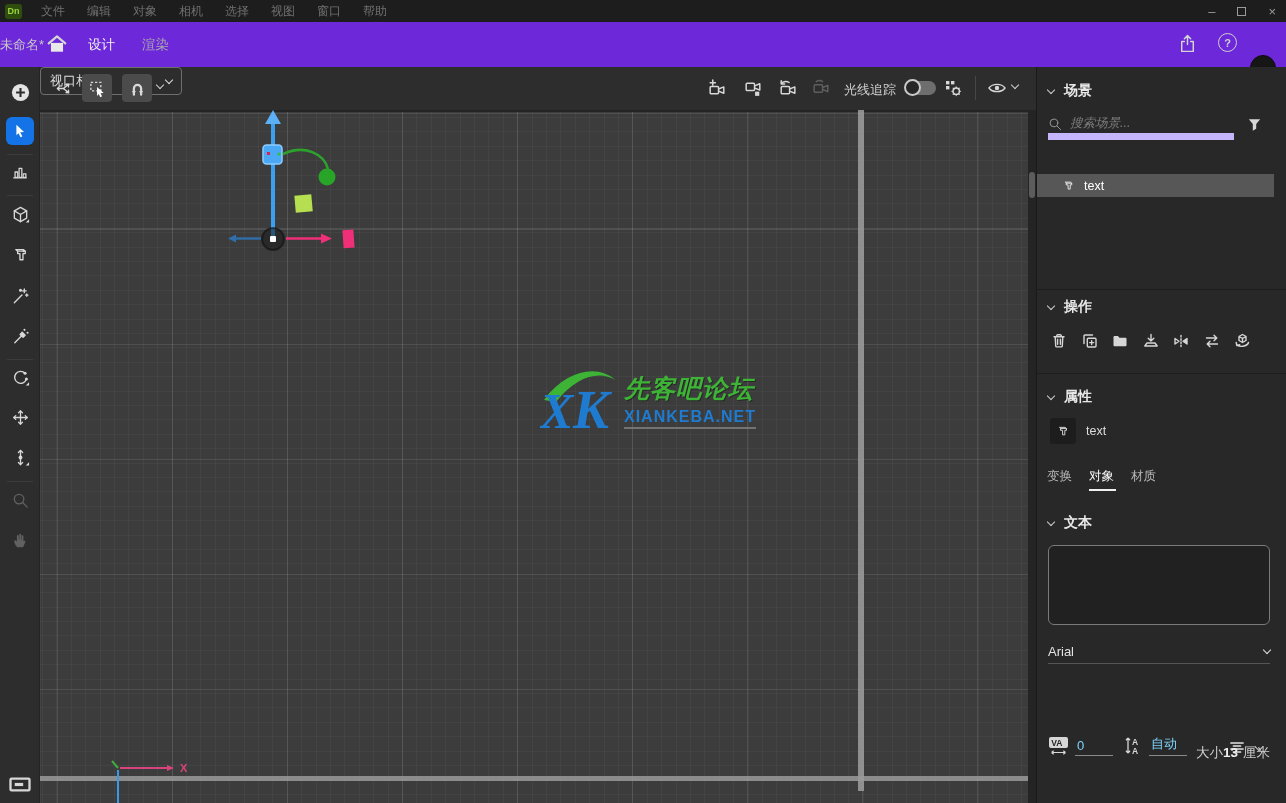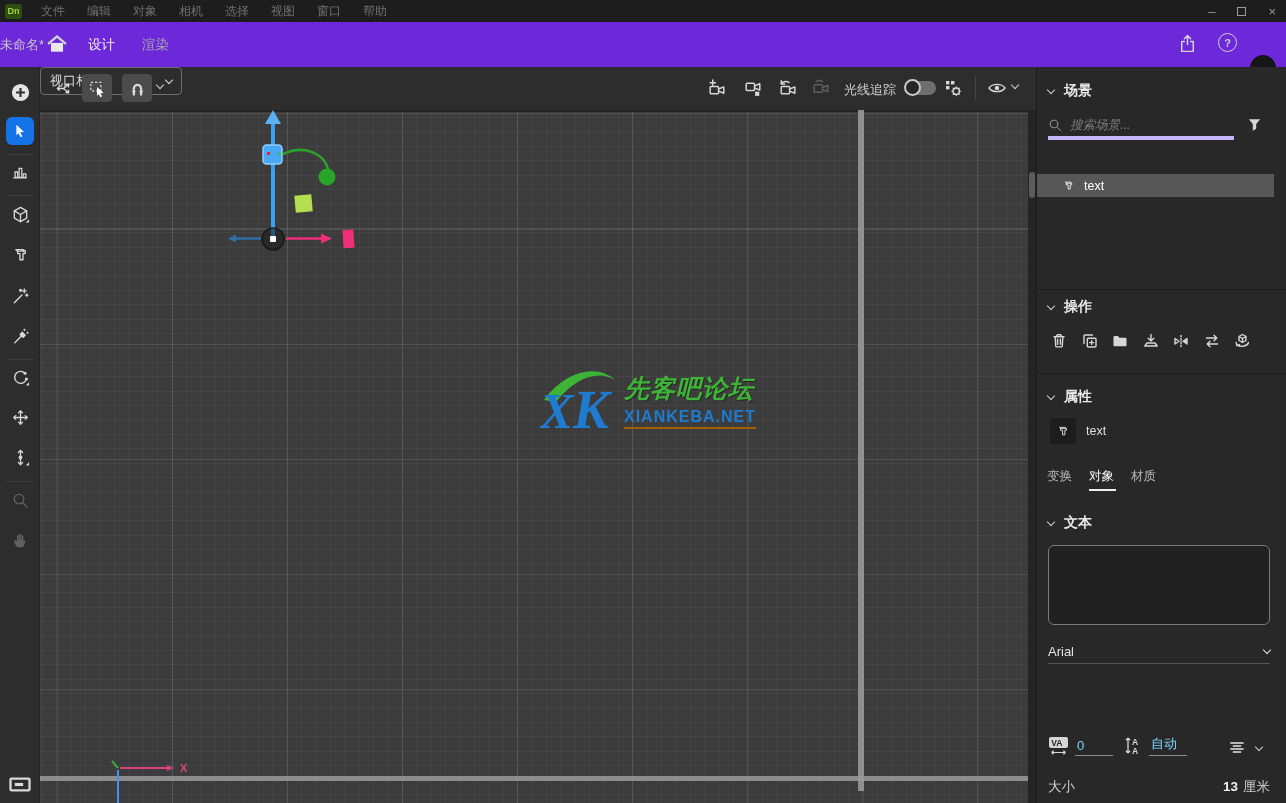--- a/index.html
+++ b/index.html
@@ -73,49 +73,49 @@
   .cv-scrollbar { left:1028px; top:110px; width:8px; height:693px; background:#242424; }
   .cv-thumb { left:1029px; top:172px; width:6px; height:26px; background:#5c5c5c; border-radius:3px; }
   .panel-sep { left:1036px; top:67px; width:1px; height:736px; background:#1a1a1a; }
 
   
   .watermark { left:540px; top:360px; width:230px; height:80px; display:flex; align-items:center; }
   .wm-texts { margin-left:6px; }
   .wm-cn { font-size:25px; font-weight:bold; font-style:italic; color:#3db435;
            letter-spacing:1px; text-shadow:1px 1px 0 rgba(0,0,0,.35); white-space:nowrap; }
   .wm-en { display:inline-block; margin-top:3px; font-size:16px; font-weight:bold; color:#1e7bd0;
-           letter-spacing:1px; border-bottom:2px solid #a16207; padding-bottom:1px; }
+           letter-spacing:1px; border-bottom:2px solid #737373; padding-bottom:1px; }
 
   
   .rpanel { left:1037px; top:67px; width:249px; height:736px; background:#282828; }
   .sec-hd { position:absolute; left:12px; display:flex; align-items:center; gap:10px;
             font-size:14px; font-weight:bold; color:#e8e8e8; cursor:pointer; }
   .sec-hd .chev { color:#cfcfcf; }
   .search-row { left:1048px; top:114px; width:186px; height:26px; display:flex; align-items:center;
-                gap:8px; border-bottom:4px solid #c4b5fd; color:#7d7d7d; cursor:text; }
+                gap:8px; border-bottom:7px solid #c4b5fd; color:#7d7d7d; cursor:text; }
   .search-ph { font-size:12.5px; font-style:italic; }
   .list-row { position:absolute; left:1037px; width:237px; height:23px; display:flex;
               align-items:center; gap:9px; padding-left:25px; font-size:12.5px; color:#e0e0e0; cursor:pointer; }
   .list-row.selected { background:#575757; }
   .pdiv { position:absolute; left:1037px; width:249px; height:1px; background:#1d1d1d; }
   .act-row { left:1050px; top:330px; display:flex; gap:12.5px; }
   .act-btn { width:18px; height:22px; color:#d6d6d6; cursor:pointer; display:flex; align-items:center; }
   .obj-chip { left:1050px; top:418px; width:26px; height:26px; background:#1d1d1d; border-radius:3px;
               display:flex; align-items:center; justify-content:center; }
   .ptab { position:absolute; top:468px; font-size:12.5px; color:#b5b5b5; cursor:pointer; }
   .ptab.active { color:#ffffff; }
   .ptab-underline { left:1089px; top:489px; width:27px; height:2px; background:#f0f0f0; }
   .textarea { left:1048px; top:545px; width:222px; height:80px; background:#212121;
               border:1px solid #7a7a7a; border-radius:6px; cursor:text; }
   .dd-row { position:absolute; left:1048px; width:222px; height:24px; display:flex;
             align-items:center; justify-content:space-between; font-size:13px; color:#e2e2e2;
             border-bottom:1px solid #555; cursor:pointer; }
   .fld { position:absolute; display:flex; align-items:end; gap:6px; color:#7dd3fc; font-size:13px; }
   .fld-underline { border-bottom:1px solid #8a8a8a; padding:0 2px 2px 2px; min-width:38px; }
-  .size-row { left:1048px; top:778px; width:222px; display:flex; justify-content:space-between;
+  .size-row { left:1048px; top:744px; width:222px; display:flex; justify-content:flex-end;
               font-size:13.5px; color:#cfcfcf; }
   .size-val b { color:#f0f0f0; margin-right:5px; }
 
   svg { display:block; }
   .ic { stroke:currentColor; fill:none; stroke-width:1.4; stroke-linecap:round; stroke-linejoin:round; }
 </style>
 </head>
 <body>
 
 <div class="app">

